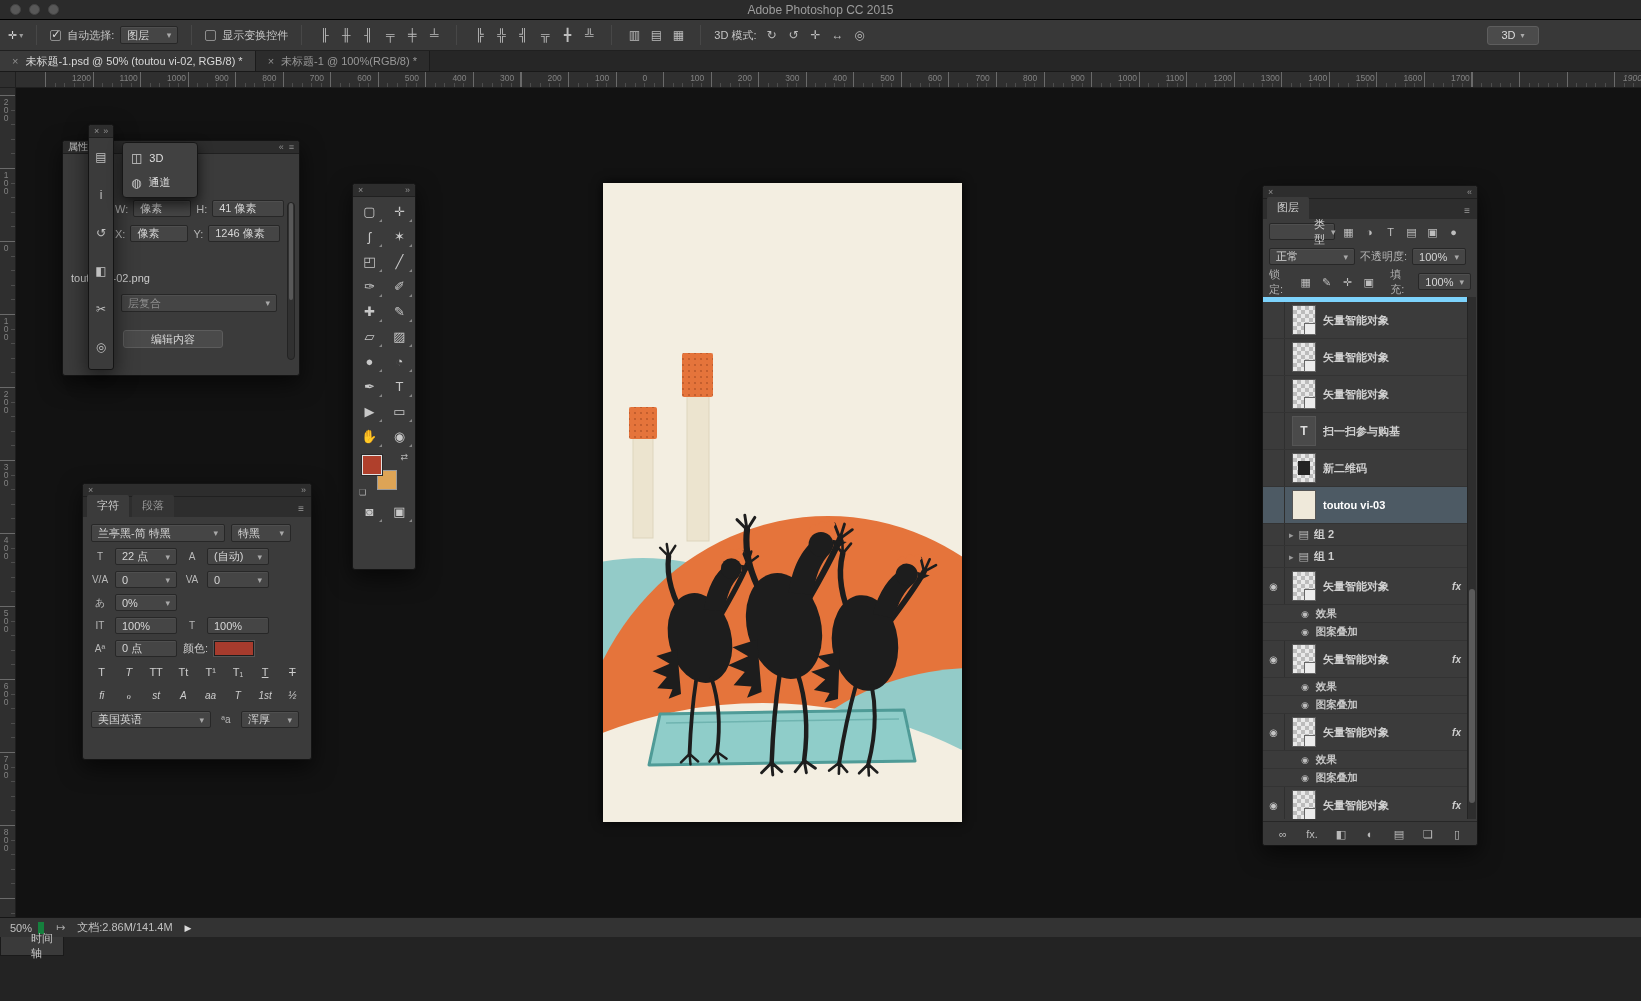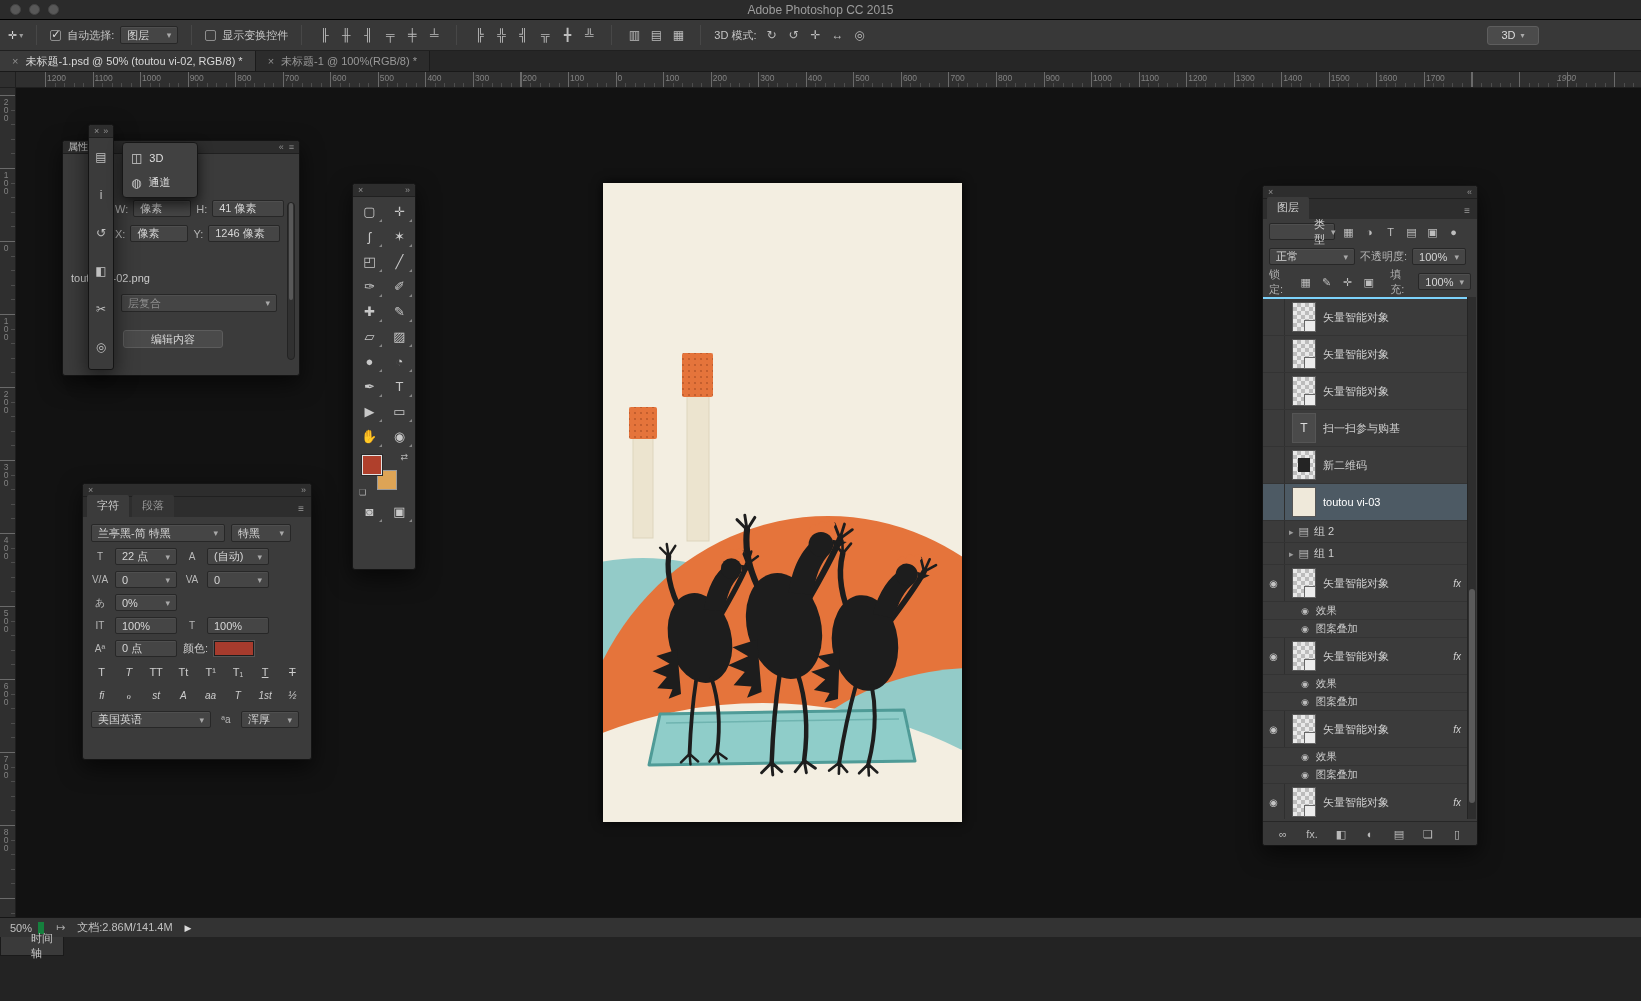--- a/index.html
+++ b/index.html
@@ -31,21 +31,21 @@
   .tabbar{position:absolute;left:0;top:51px;width:1641px;height:21px;background:#262626;display:flex;border-bottom:1px solid #191919;}
   .doc-tab{display:flex;align-items:center;gap:7px;padding:0 12px;background:#2c2c2c;color:#989898;border-right:1px solid #1b1b1b;font-size:11px;white-space:nowrap;}
   .doc-tab.active{background:#3a3a3a;color:#d8d8d8;}
   .tab-close{font-size:11px;color:#8f8f8f;}
 
   
   .ruler-corner{position:absolute;left:0;top:72px;width:16px;height:16px;background:#2f2f2f;border-right:1px solid #1f1f1f;border-bottom:1px solid #1f1f1f;}
   .ruler-h{position:absolute;left:16px;top:72px;width:1625px;height:16px;background:#2f2f2f;border-bottom:1px solid #1f1f1f;
     background-image:repeating-linear-gradient(90deg,#6a6a6a 0 1px,transparent 1px 47.55px),repeating-linear-gradient(90deg,#4d4d4d 0 1px,transparent 1px 9.51px);
     background-position:29px 0,29px 11px;background-size:100% 16px,100% 5px;background-repeat:no-repeat;}
-  .rh{position:absolute;top:1px;font-size:8.5px;color:#828282;letter-spacing:0;}
+  .rh{position:absolute;top:1px;font-size:8.5px;color:#828282;letter-spacing:0;padding-left:25px;}
   .ruler-v{position:absolute;left:0;top:88px;width:16px;height:829px;background:#2f2f2f;border-right:1px solid #1f1f1f;
     background-image:repeating-linear-gradient(180deg,#6a6a6a 0 1px,transparent 1px 73px),repeating-linear-gradient(180deg,#4d4d4d 0 1px,transparent 1px 14.6px);
     background-position:0 7px,11px 7px;background-size:16px 100%,5px 100%;background-repeat:no-repeat;}
   .rv{position:absolute;left:1px;width:12px;writing-mode:vertical-lr;text-orientation:upright;font-size:8.5px;color:#828282;letter-spacing:-2px;}
 
   
   .pasteboard{position:absolute;left:16px;top:88px;width:1625px;height:829px;background:#121212;}
   .canvas{position:absolute;left:603px;top:183px;width:359px;height:639px;background:var(--c-cream,#f3eee1);box-shadow:0 0 10px rgba(0,0,0,.9);}
   .bfill{fill:var(--c-black,#1d1d1d);}
   .bline{stroke:var(--c-black,#1d1d1d);fill:none;stroke-linecap:round;}
@@ -112,21 +112,21 @@
   .caa{width:58px;height:17px;}
 
   
   .layersp{left:1262px;top:185px;width:216px;height:661px;z-index:6;}
   .lrow{display:flex;align-items:center;gap:5px;padding:0 6px;height:25px;}
   .lrow .dropdown{font-size:11px;}
   .type-dd{width:66px;height:17px;padding-left:44px;}
   .blend-dd{width:86px;height:17px;}
   .opac-dd,.fill-dd{width:54px;height:17px;}
   .llab{color:#b2b2b2;}
-  .layers-list{position:absolute;left:0;right:10px;top:111px;height:522px;overflow:hidden;border-top:2px solid #7dd3fc;}
+  .layers-list{position:absolute;left:0;right:10px;top:111px;height:522px;overflow:hidden;border-top:5px solid #7dd3fc;font-weight:bold;}
   .layer-row{display:flex;align-items:center;border-bottom:1px solid #333;padding-right:6px;}
   .kind-smart,.kind-text,.kind-image{height:37px;}
   .kind-group{height:22px;}
   .layer-row.selected{background:var(--sel,#4d5a64);}
   .layer-row.selected .layer-name{color:#fff;}
   .eye-col{width:22px;align-self:stretch;border-right:1px solid #2f2f2f;display:flex;align-items:center;justify-content:center;color:#c4c4c4;font-size:10px;flex:0 0 auto;}
   .thumb{width:24px;height:30px;margin:0 7px;border:1px solid #555;position:relative;flex:0 0 auto;
     background:conic-gradient(#bcbcbc 25%,#e9e9e9 0 50%,#bcbcbc 0 75%,#e9e9e9 0) 0 0/8px 8px;}
   .thumb.smart::after{content:"";position:absolute;right:-1px;bottom:-1px;width:10px;height:10px;background:#ececec;border:1px solid #666;}
   .thumb.toutou{background:#efe9da;}
@@ -247,21 +247,21 @@
       <span class="rh" style="left: 1029.55px;">900</span>
       <span class="rh" style="left: 1077.1px;">1000</span>
       <span class="rh" style="left: 1124.65px;">1100</span>
       <span class="rh" style="left: 1172.2px;">1200</span>
       <span class="rh" style="left: 1219.75px;">1300</span>
       <span class="rh" style="left: 1267.3px;">1400</span>
       <span class="rh" style="left: 1314.85px;">1500</span>
       <span class="rh" style="left: 1362.4px;">1600</span>
       <span class="rh" style="left: 1409.95px;">1700</span>
       <span class="rh" style="left: 1457.5px; margin-top: 32px;">1800</span>
-      <span class="rh" style="left: 1541px; font-style: italic;">1900</span>
+      <span class="rh" style="left: 1582px; font-style: italic;">1900</span>
     </div>
   <div class="ruler-v">
       <span class="rv" style="top: 9px;">200</span>
       <span class="rv" style="top: 82px;">100</span>
       <span class="rv" style="top: 155px;">0</span>
       <span class="rv" style="top: 228px;">100</span>
       <span class="rv" style="top: 301px;">200</span>
       <span class="rv" style="top: 374px;">300</span>
       <span class="rv" style="top: 447px;">400</span>
       <span class="rv" style="top: 520px;">500</span>

